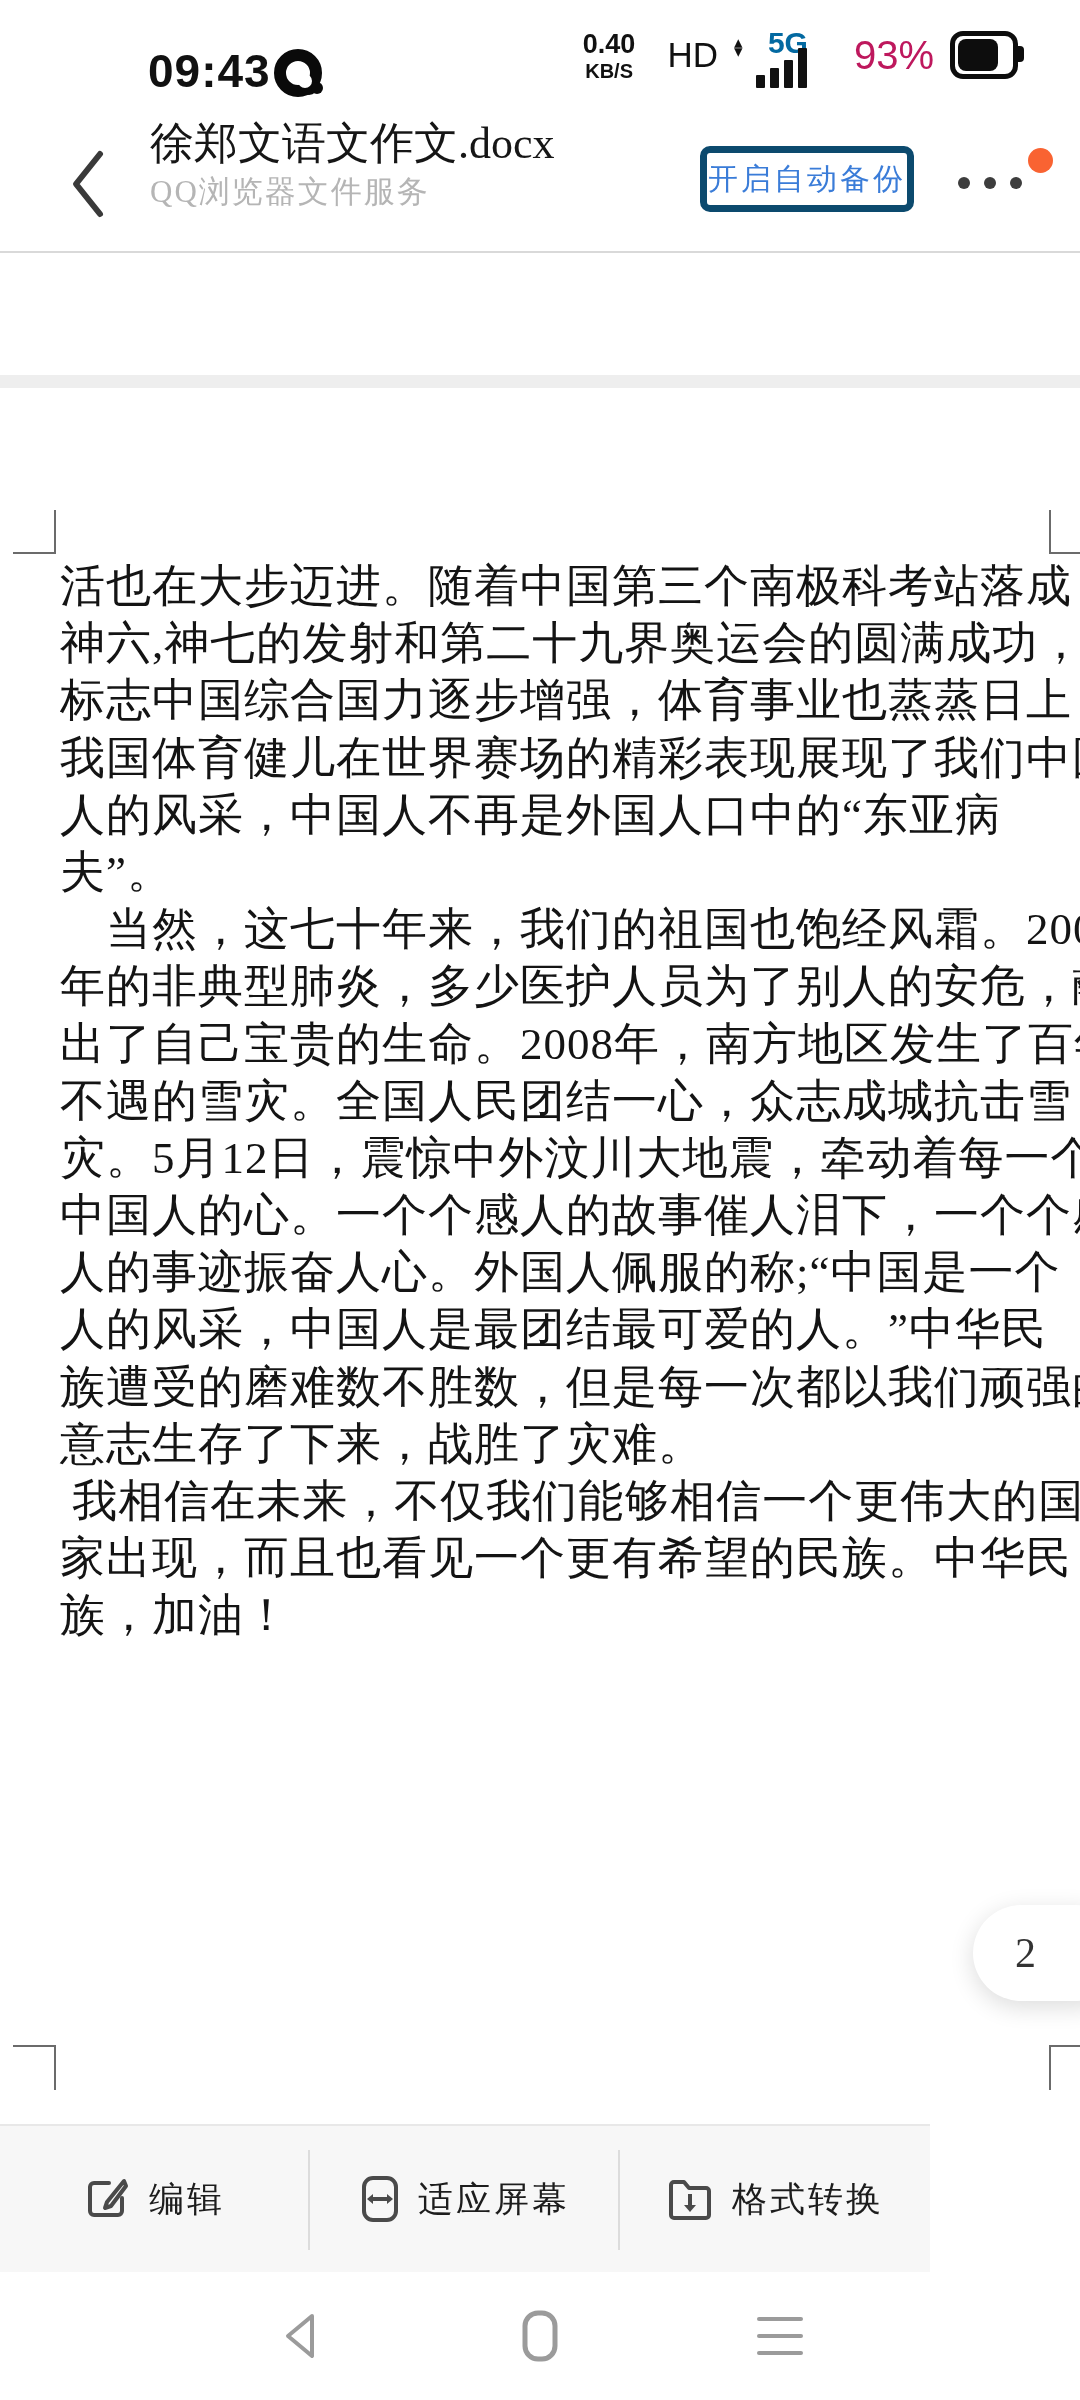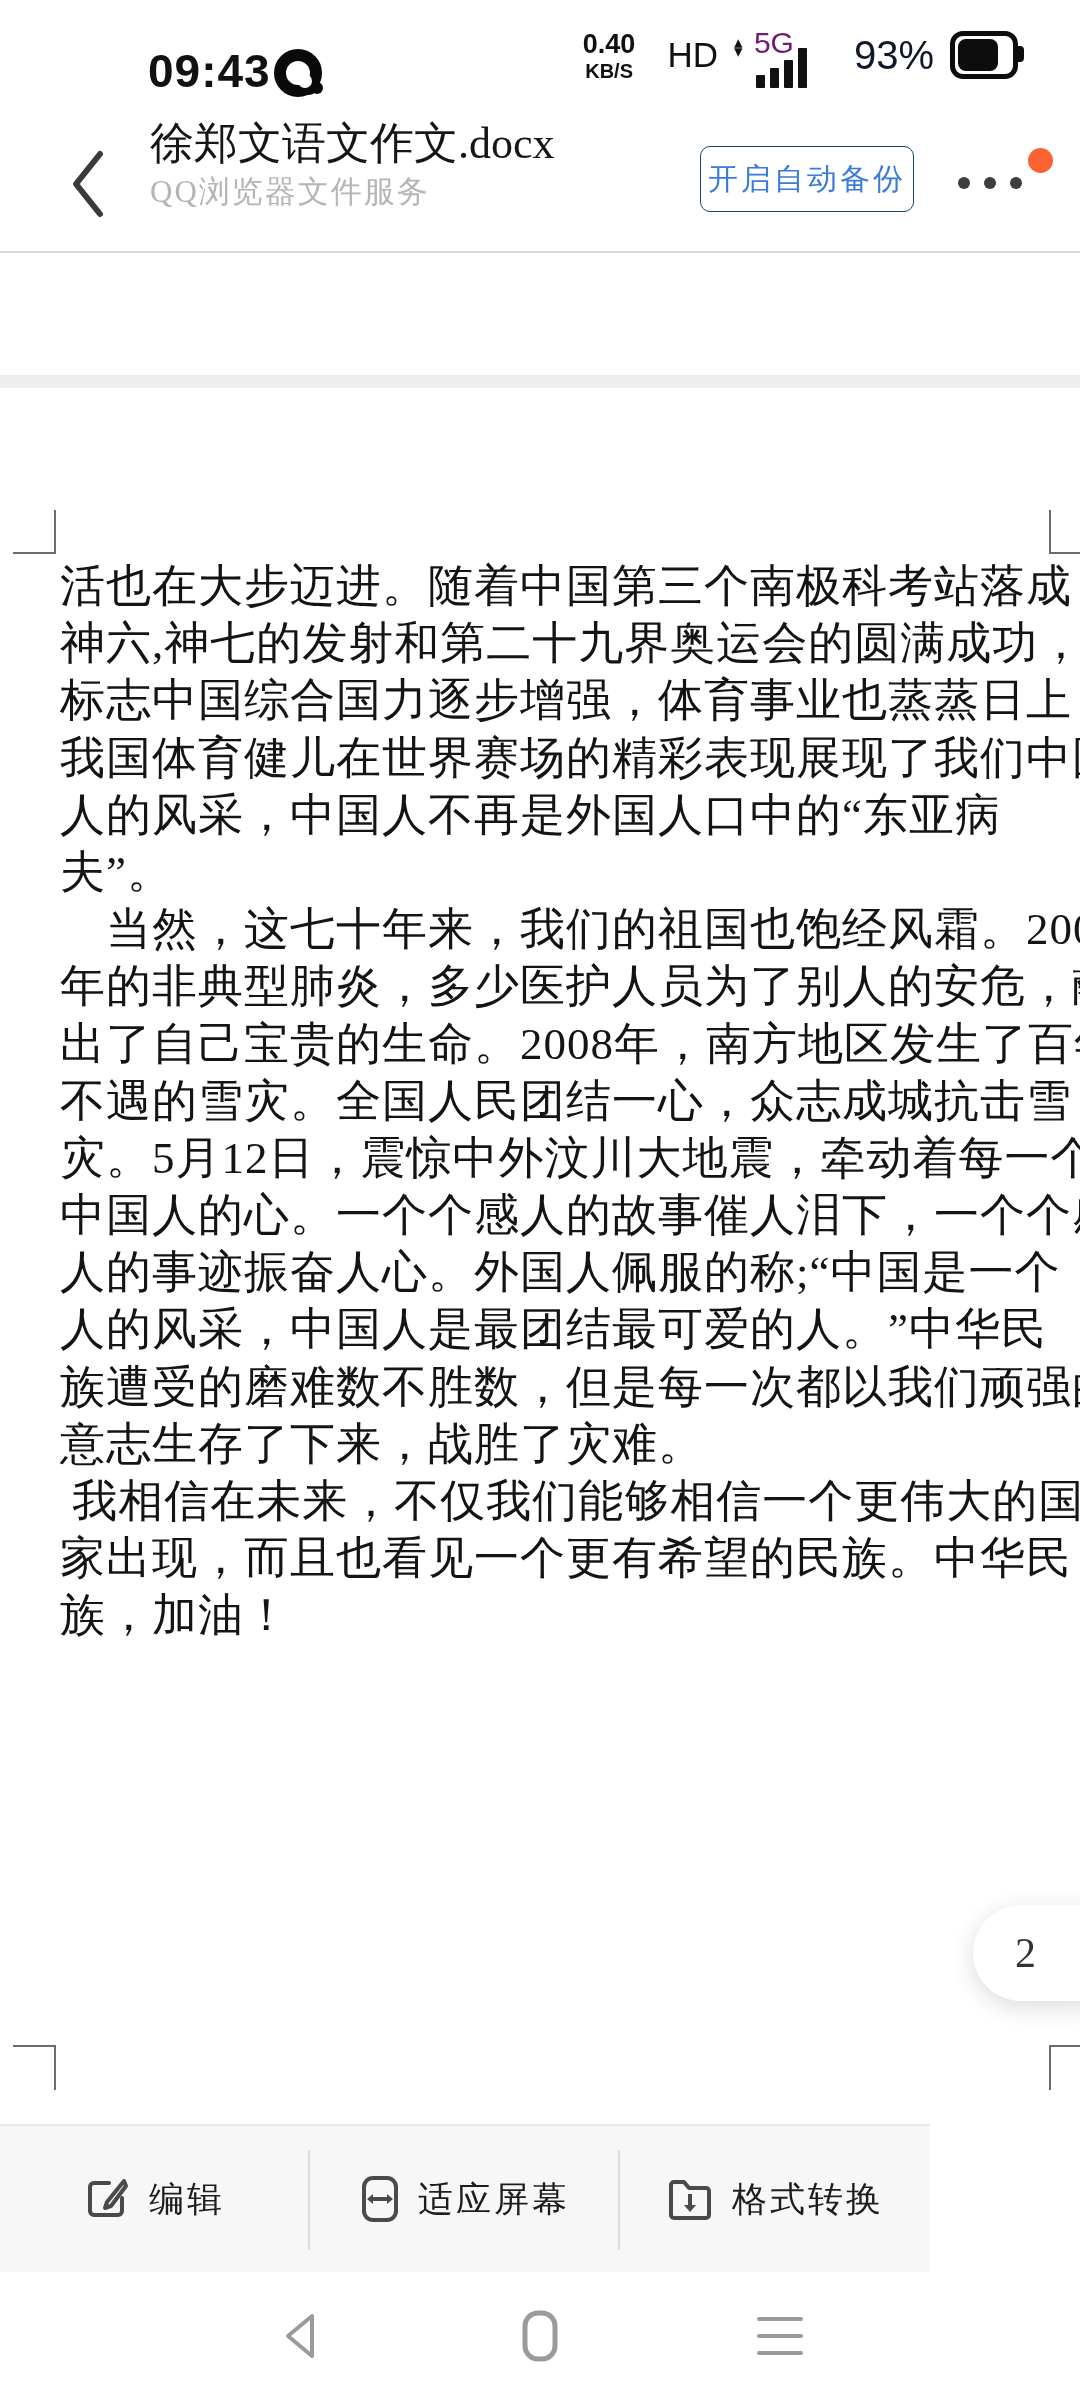--- a/index.html
+++ b/index.html
@@ -10,35 +10,35 @@
   .statusbar{position:absolute;left:0;top:0;width:1080px;height:110px;background:#ffffff;}
   .time{position:absolute;left:148px;top:44px;font-size:46px;font-weight:600;color:#111;letter-spacing:1px;}
   .qlogo{position:absolute;left:272px;top:48px;width:56px;height:52px;}
   .sb-right{position:absolute;right:62px;top:0;height:110px;display:flex;align-items:center;gap:16px;}
   .speed{display:flex;flex-direction:column;align-items:center;line-height:1;margin-top:2px;}
   .speed .v{font-size:27px;font-weight:700;color:#111;}
   .speed .u{font-size:20px;font-weight:700;color:#111;margin-top:3px;}
   .hd{font-size:35px;color:#111;font-weight:500;margin-left:16px;}
   .siggroup{position:relative;width:104px;height:64px;margin-top:6px;}
   .updown{position:absolute;left:0;top:12px;display:flex;flex-direction:column;line-height:0.55;font-size:17px;color:#111;}
-  .fiveg{position:absolute;left:20px;top:0px;font-size:30px;font-weight:400;color:#701a75;}
+  .fiveg{position:absolute;left:34px;top:0px;font-size:30px;font-weight:700;color:#0369a1;}
   .bars{position:absolute;left:22px;bottom:2px;display:flex;align-items:flex-end;gap:5px;}
   .bars i{display:block;width:9px;background:#111;border-radius:1px;}
-  .pct{font-size:40px;color:#0f172a;}
+  .pct{font-size:40px;color:#be185d;}
   .batt{position:relative;width:58px;height:38px;border:5px solid #0d0d0d;border-radius:13px;}
   .batt .fill{position:absolute;left:3px;top:3px;bottom:3px;width:40px;background:#0d0d0d;border-radius:8px;}
   .batt .nub{position:absolute;right:-11px;top:10px;width:6px;height:16px;background:#0d0d0d;border-radius:0 4px 4px 0;}
 
   
   .header{position:absolute;left:0;top:110px;width:1080px;height:143px;background:#fff;border-bottom:2px solid #d9d9d9;box-sizing:border-box;}
   .back{position:absolute;left:68px;top:38px;width:40px;height:72px;cursor:pointer;}
   .titleblock{position:absolute;left:150px;top:8px;}
   .doc-title{font-family:"Liberation Serif",serif;font-size:44px;color:#161616;line-height:1.2;white-space:nowrap;}
   .doc-sub{font-family:"Liberation Serif",serif;font-size:31px;color:#b5b5b5;letter-spacing:2px;}
-  .backup-btn{position:absolute;left:700px;top:36px;width:214px;height:66px;box-sizing:border-box;border:1px solid #0c4a6e;border-radius:10px;background:#fff;color:#3a7cd8;font-family:"Liberation Serif",serif;font-size:30px;display:flex;align-items:center;justify-content:center;letter-spacing:3px;cursor:pointer;}
+  .backup-btn{position:absolute;left:700px;top:36px;width:214px;height:66px;box-sizing:border-box;border:7px solid #0c4a6e;border-radius:10px;background:#fff;color:#3a7cd8;font-family:"Liberation Serif",serif;font-size:30px;display:flex;align-items:center;justify-content:center;letter-spacing:3px;cursor:pointer;}
   .more{position:absolute;left:958px;top:58px;width:80px;height:30px;display:flex;align-items:center;gap:14px;cursor:pointer;}
   .more i{display:block;width:12px;height:12px;border-radius:50%;background:#3d3d3d;}
   .reddot{position:absolute;left:1028px;top:38px;width:25px;height:25px;border-radius:50%;background:#f96332;}
 
   
   .docarea{position:absolute;left:0;top:253px;width:1080px;height:1871px;background:#ffffff;}
   .page-sep{position:absolute;left:0;top:122px;width:1080px;height:13px;background:#eeeeee;}
 
   
   .mark{position:absolute;}

